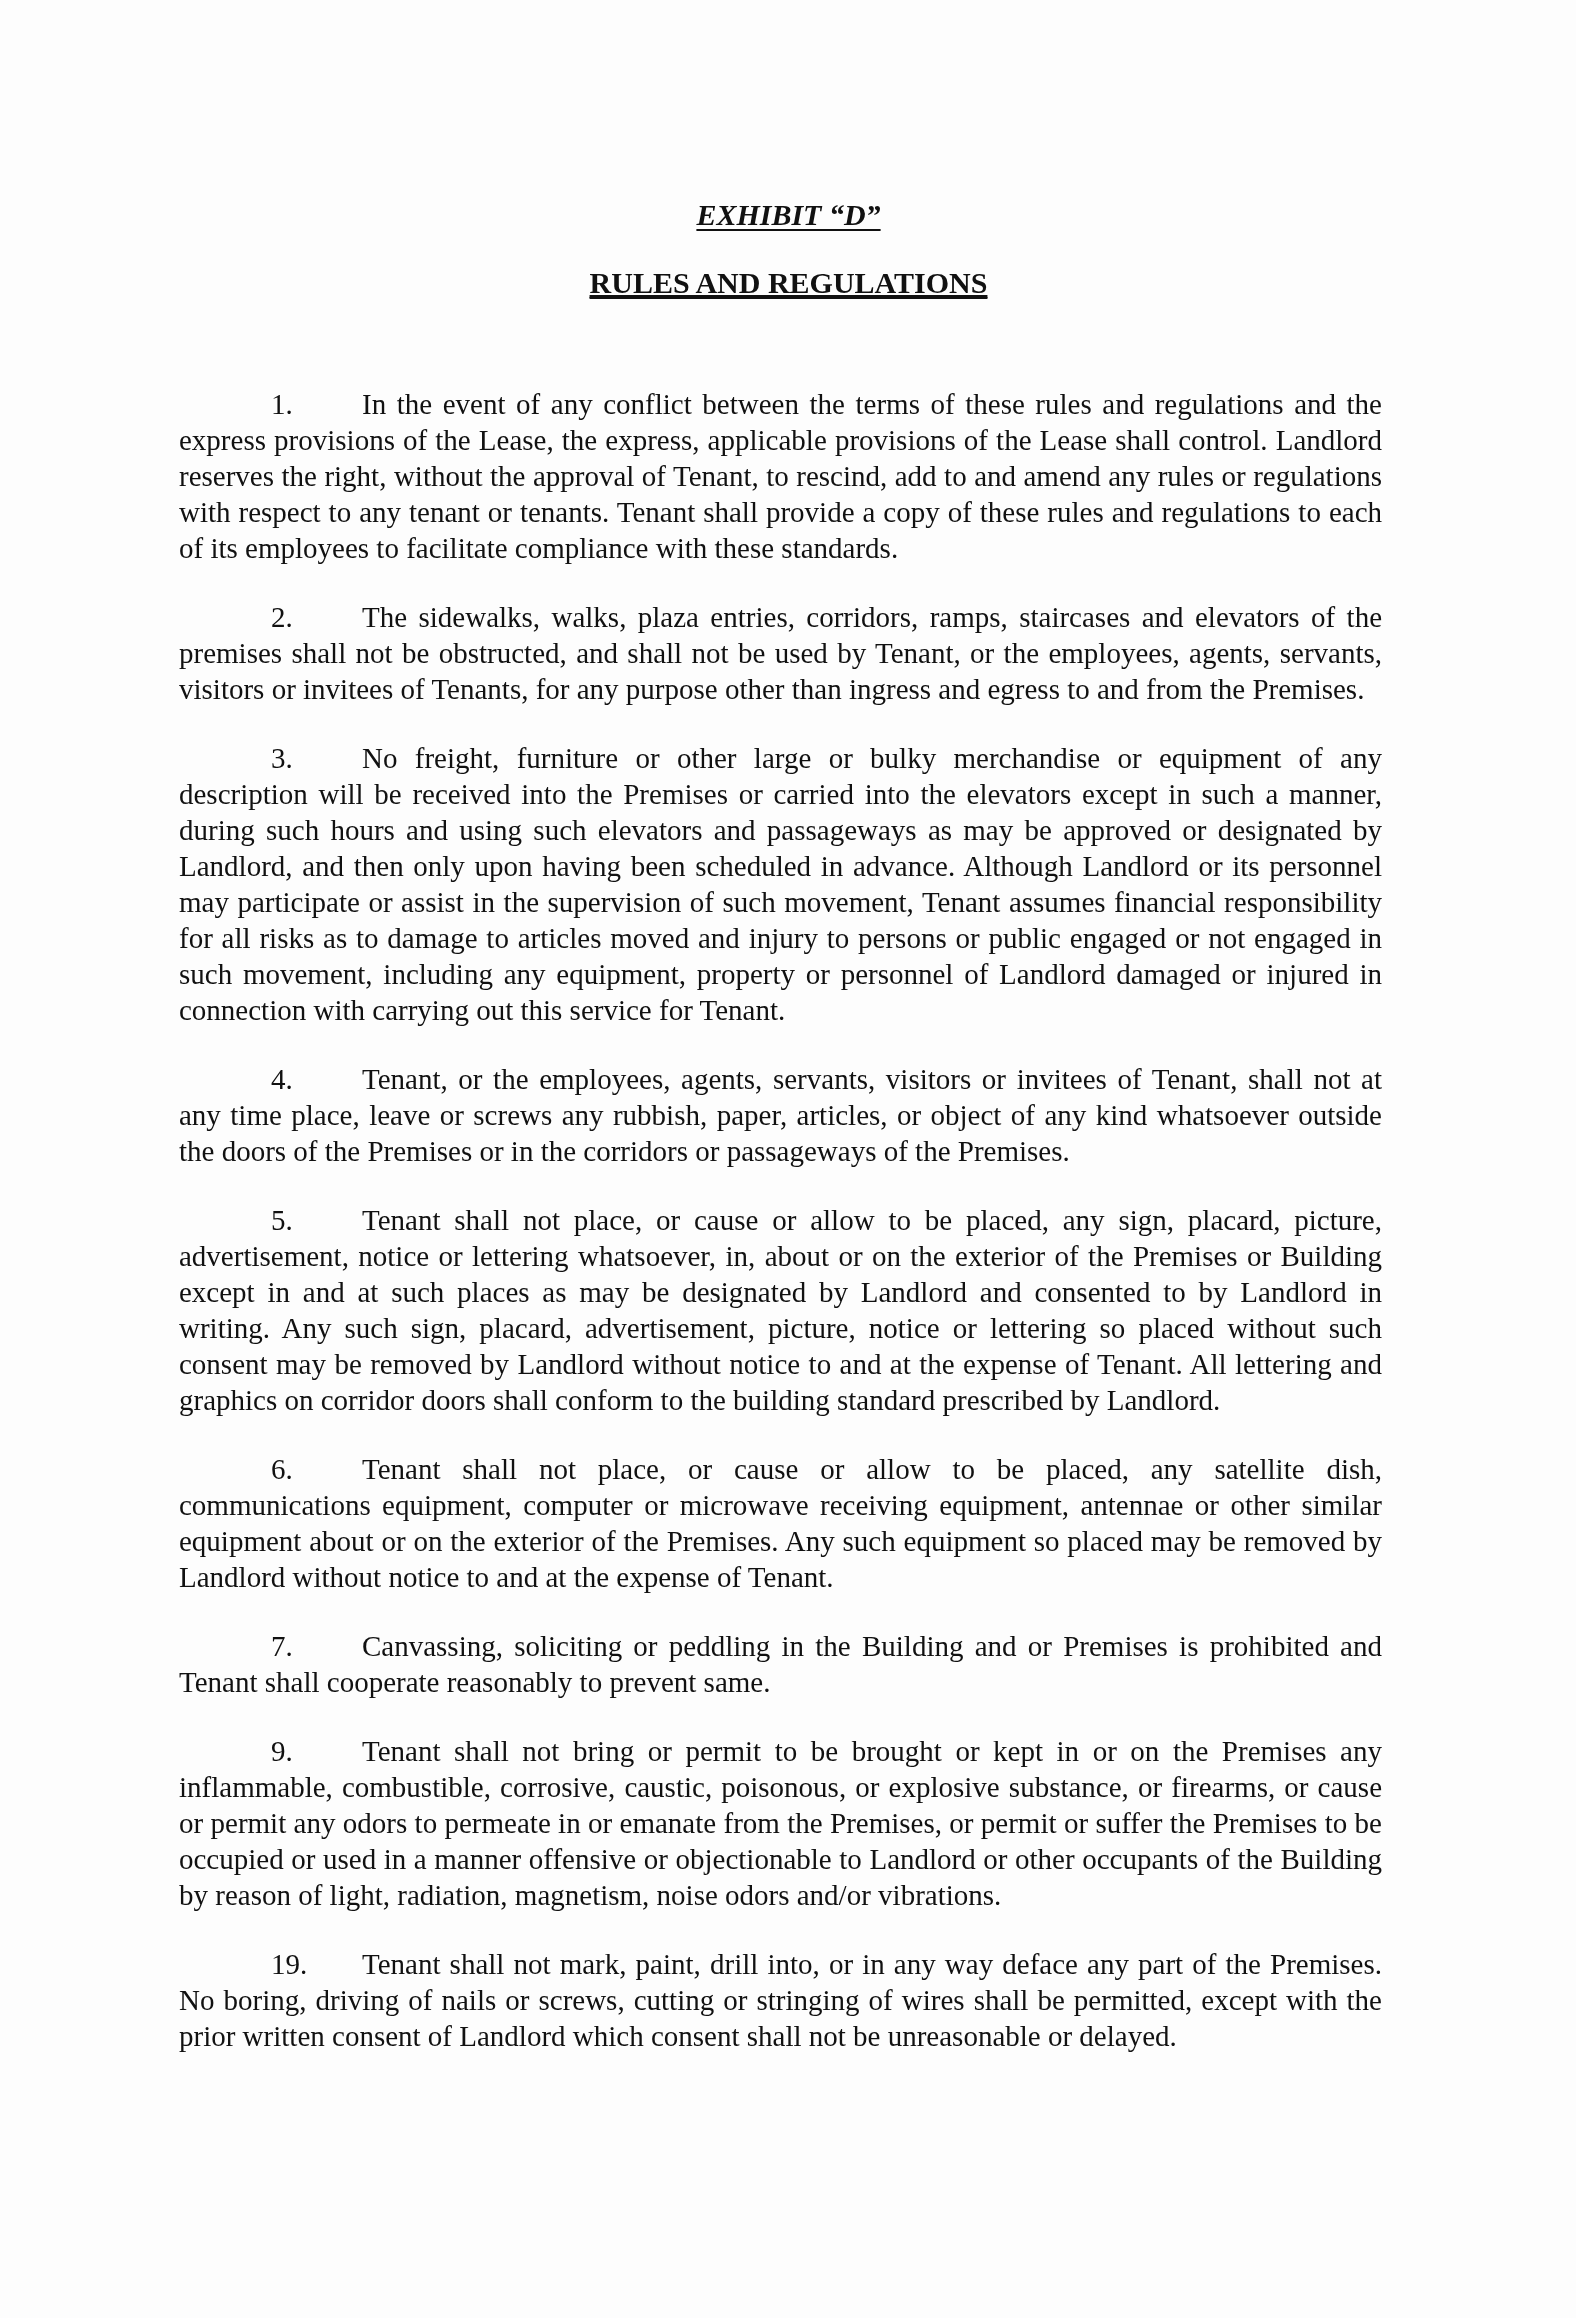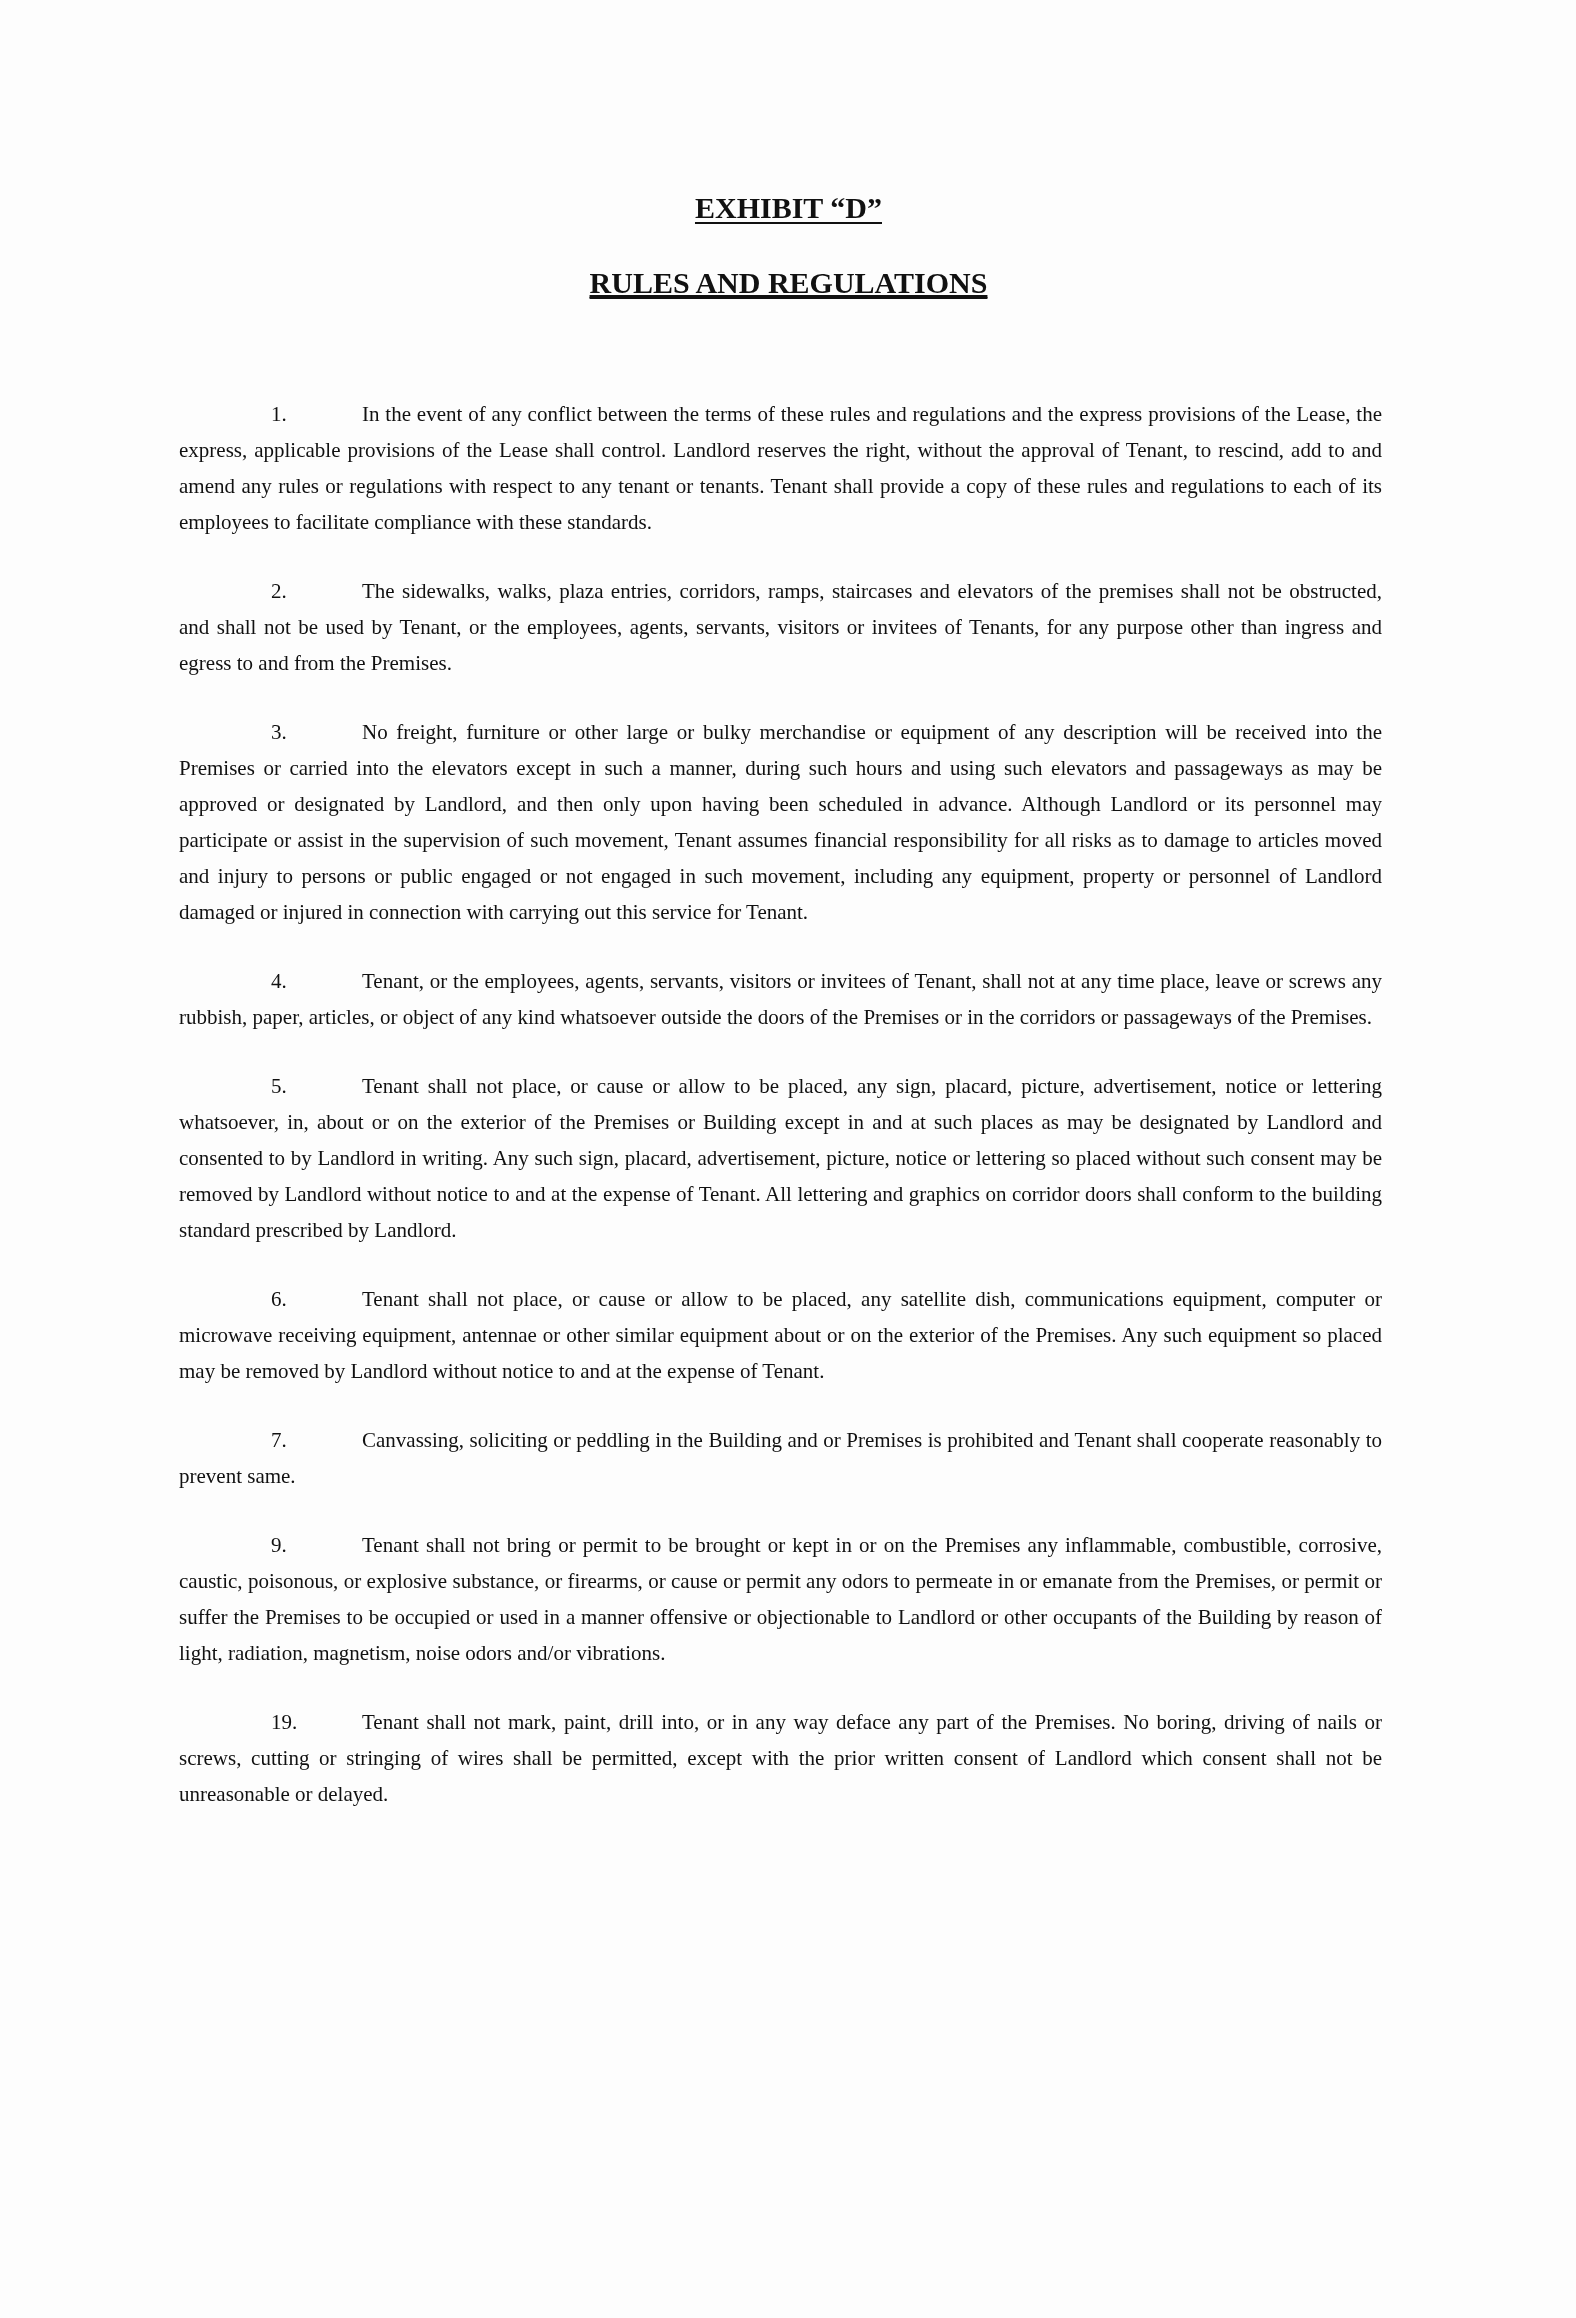--- a/index.html
+++ b/index.html
@@ -2,24 +2,24 @@
 <html style="font-size:7.4px"><head>
 <meta charset="utf-8">
 <style>
   html, body { margin: 0; padding: 0; background: #ffffff; }
   body { width: 1577px; height: 2568px; position: relative; overflow: hidden;
          font-family: "Liberation Serif", "DejaVu Serif", serif; color: #111111; }
   .page { position: absolute; left: 0; top: 0; width: 1577px; height: 2568px; background: #fdfdfd; }
   .heading { position: absolute; left: 0; width: 1577px; text-align: center;
              font-weight: bold; font-size: 30px; line-height: 30px; }
   .heading span { text-decoration: underline; text-decoration-thickness: 2.3px; text-underline-offset: 3.7px; }
-  .h1 { top: 193px; }
+  .h1 { top: 200px; font-style: italic; }
   .h2 { top: 268px; text-decoration: underline; }
   .body { position: absolute; left: 179px; width: 1203px; top: 378px; }
-  .para { font-size: 21px; line-height: 36px; text-align: justify; margin: 18px 0 33px 0;
+  .para { font-size: 29px; line-height: 36px; text-align: justify; margin: 8px 0 33px 0;
           text-indent: 92px; }
   .para .num { display: inline-block; width: 91px; text-indent: 0; }
 </style>
 </head>
 <body>
 
 <div class="page">
 
   <div class="heading h1">
     <span>EXHIBIT “D”</span>

